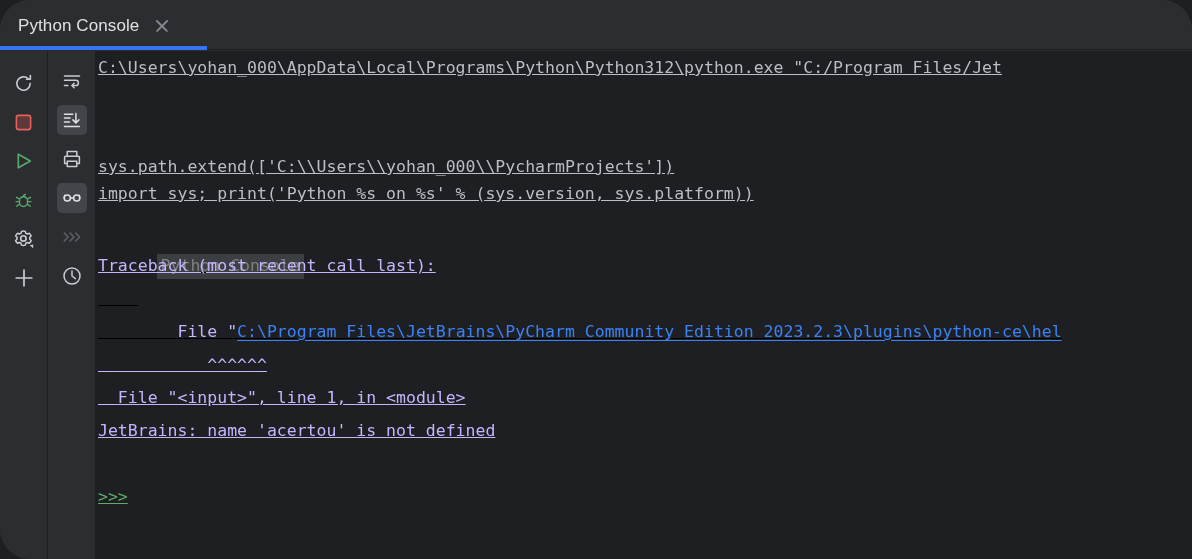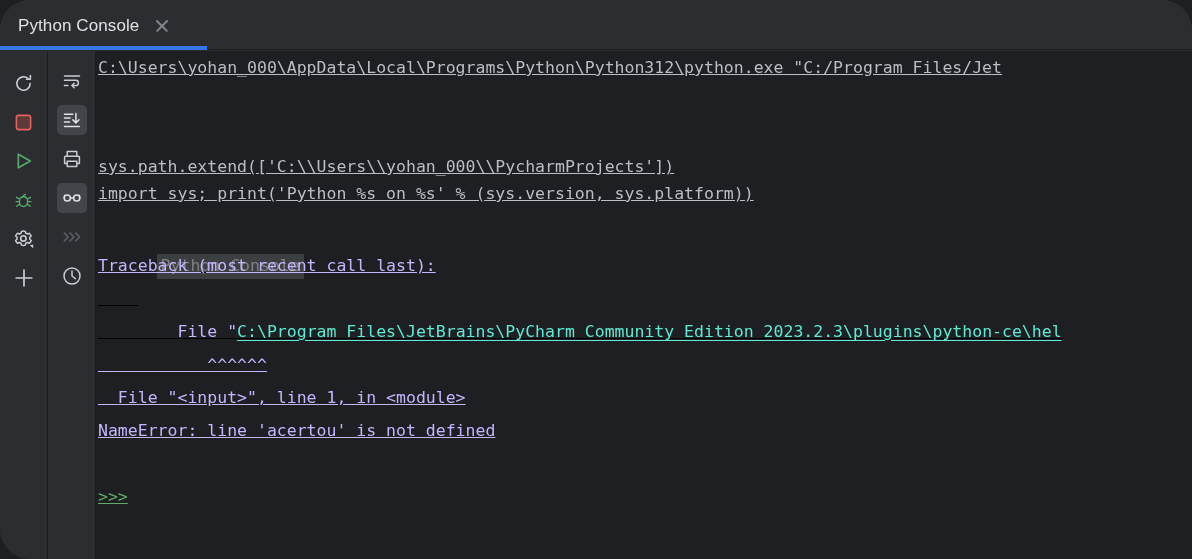--- a/index.html
+++ b/index.html
@@ -148,21 +148,21 @@
   .cline {
     position: absolute;
     left: 0;
     height: 33px;
     white-space: pre;
     padding-left: 3px;
     text-decoration: underline;
   }
   .c-out   { color: #bcbec4; }
   .c-err   { color: #c4b5fd; }
-  .c-link  { color: #5eead4; text-decoration: underline; text-underline-offset: 3px; }
+  .c-link  { color: #3b82f6; text-decoration: underline; text-underline-offset: 3px; }
   .c-prompt{ color: #5fad65; }
   .c-sys   { color: #808080; }
   .hl-block {
     background: #3c3f41;
     padding: 2px 4px 4px 4px;
     margin-left: -1px;
   }
 </style>
 </head>
 <body>
@@ -319,19 +319,19 @@
 
     <div class="cline" style="top:231px;">
       <span class="c-err">  File "</span><span class="c-link">C:\Program Files\JetBrains\PyCharm Community Edition 2023.2.3\plugins\python-ce\hel</span>
     </div>
 
 
     <div class="cline c-err" style="top:297px;">           ^^^^^^</div>
 
     <div class="cline c-err" style="top:330px;">  File "&lt;input&gt;", line 1, in &lt;module&gt;</div>
 
-    <div class="cline c-err" style="top:363px;">NameError: line 'acertou' is not defined</div>
+    <div class="cline c-err" style="top:363px;">JetBrains: name 'acertou' is not defined</div>
 
     <div class="cline c-prompt" style="top:429px;">&gt;&gt;&gt;</div>
 
   </div>
 
 </div>
 
 </body></html>

